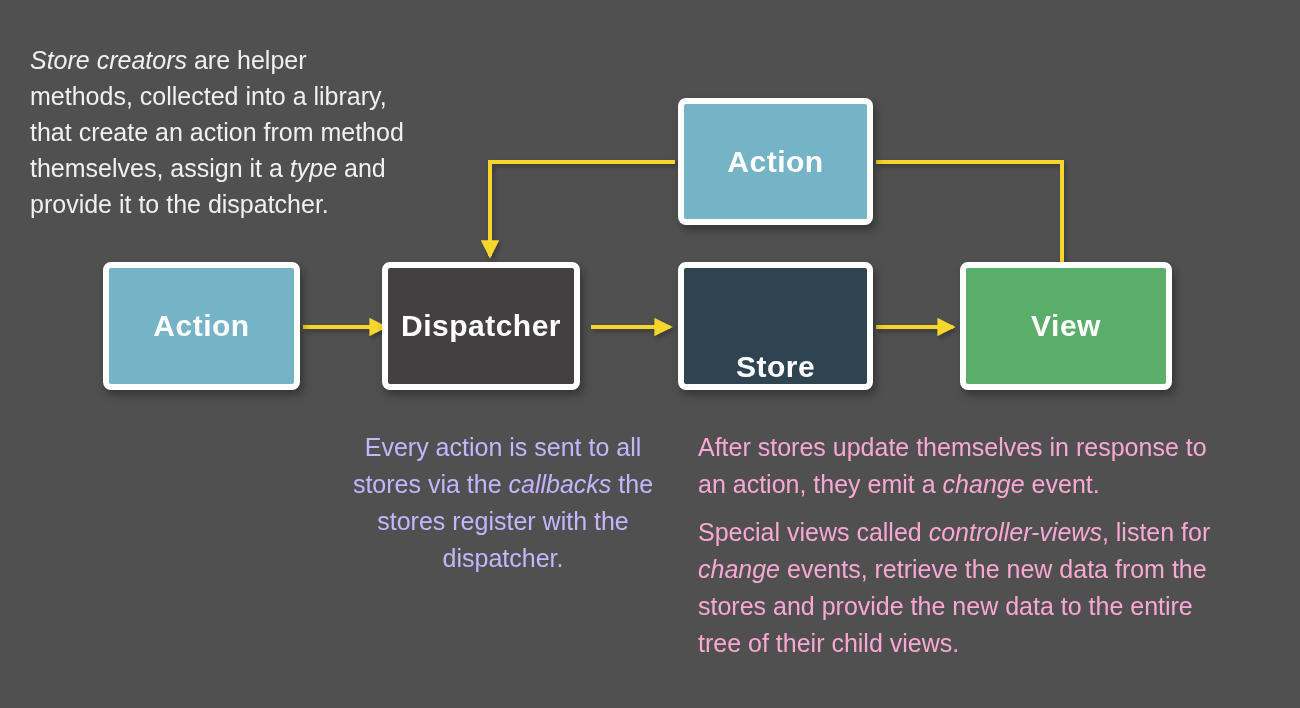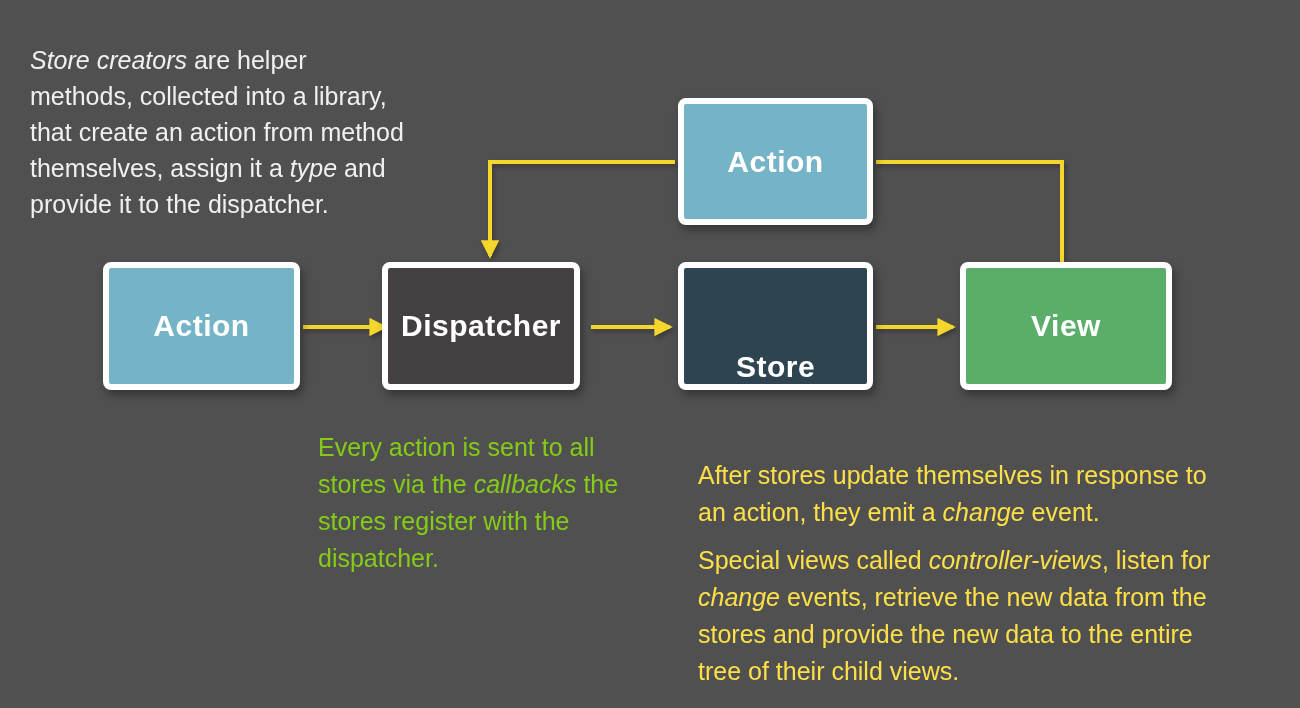--- a/index.html
+++ b/index.html
@@ -93,20 +93,20 @@
   <div class="node node-store" style="background: rgb(46, 68, 81);">
     <span class="node-label">Store</span>
   </div>
 
   <div class="node node-view" style="background: rgb(91, 174, 106);">
     <span class="node-label">View</span>
   </div>
 
   <div class="note note-action-creators" style="color: rgb(241, 240, 240);"><em>Store creators</em><span> are helper</span><br><span>methods, collected into a library,</span><br><span>that create an action from method</span><br><span>themselves, assign it a </span><em>type</em><span> and</span><br><span>provide it to the dispatcher.</span></div>
 
-  <div class="note note-dispatcher" style="color: #84cc16;"><span>Every action is sent to all</span><br><span>stores via the </span><em>callbacks</em><span> the</span><br><span>stores register with the</span><br><span>dispatcher.</span></div>
+  <div class="note note-dispatcher" style="color: #c4b5fd; text-align: center;"><span>Every action is sent to all</span><br><span>stores via the </span><em>callbacks</em><span> the</span><br><span>stores register with the</span><br><span>dispatcher.</span></div>
 
-  <div class="note note-store" style="color: #fde047; margin-top: 28px;">
+  <div class="note note-store" style="color: #f9a8d4;">
     <p><span>After stores update themselves in response to</span><br><span>an action, they emit a </span><em>change</em><span> event.</span></p>
     <p><span>Special views called </span><em>controller-views</em><span>, listen for</span><br><em>change</em><span> events, retrieve the new data from the</span><br><span>stores and provide the new data to the entire</span><br><span>tree of their child views.</span></p>
   </div>
 
 </div>
 
 </body></html>

